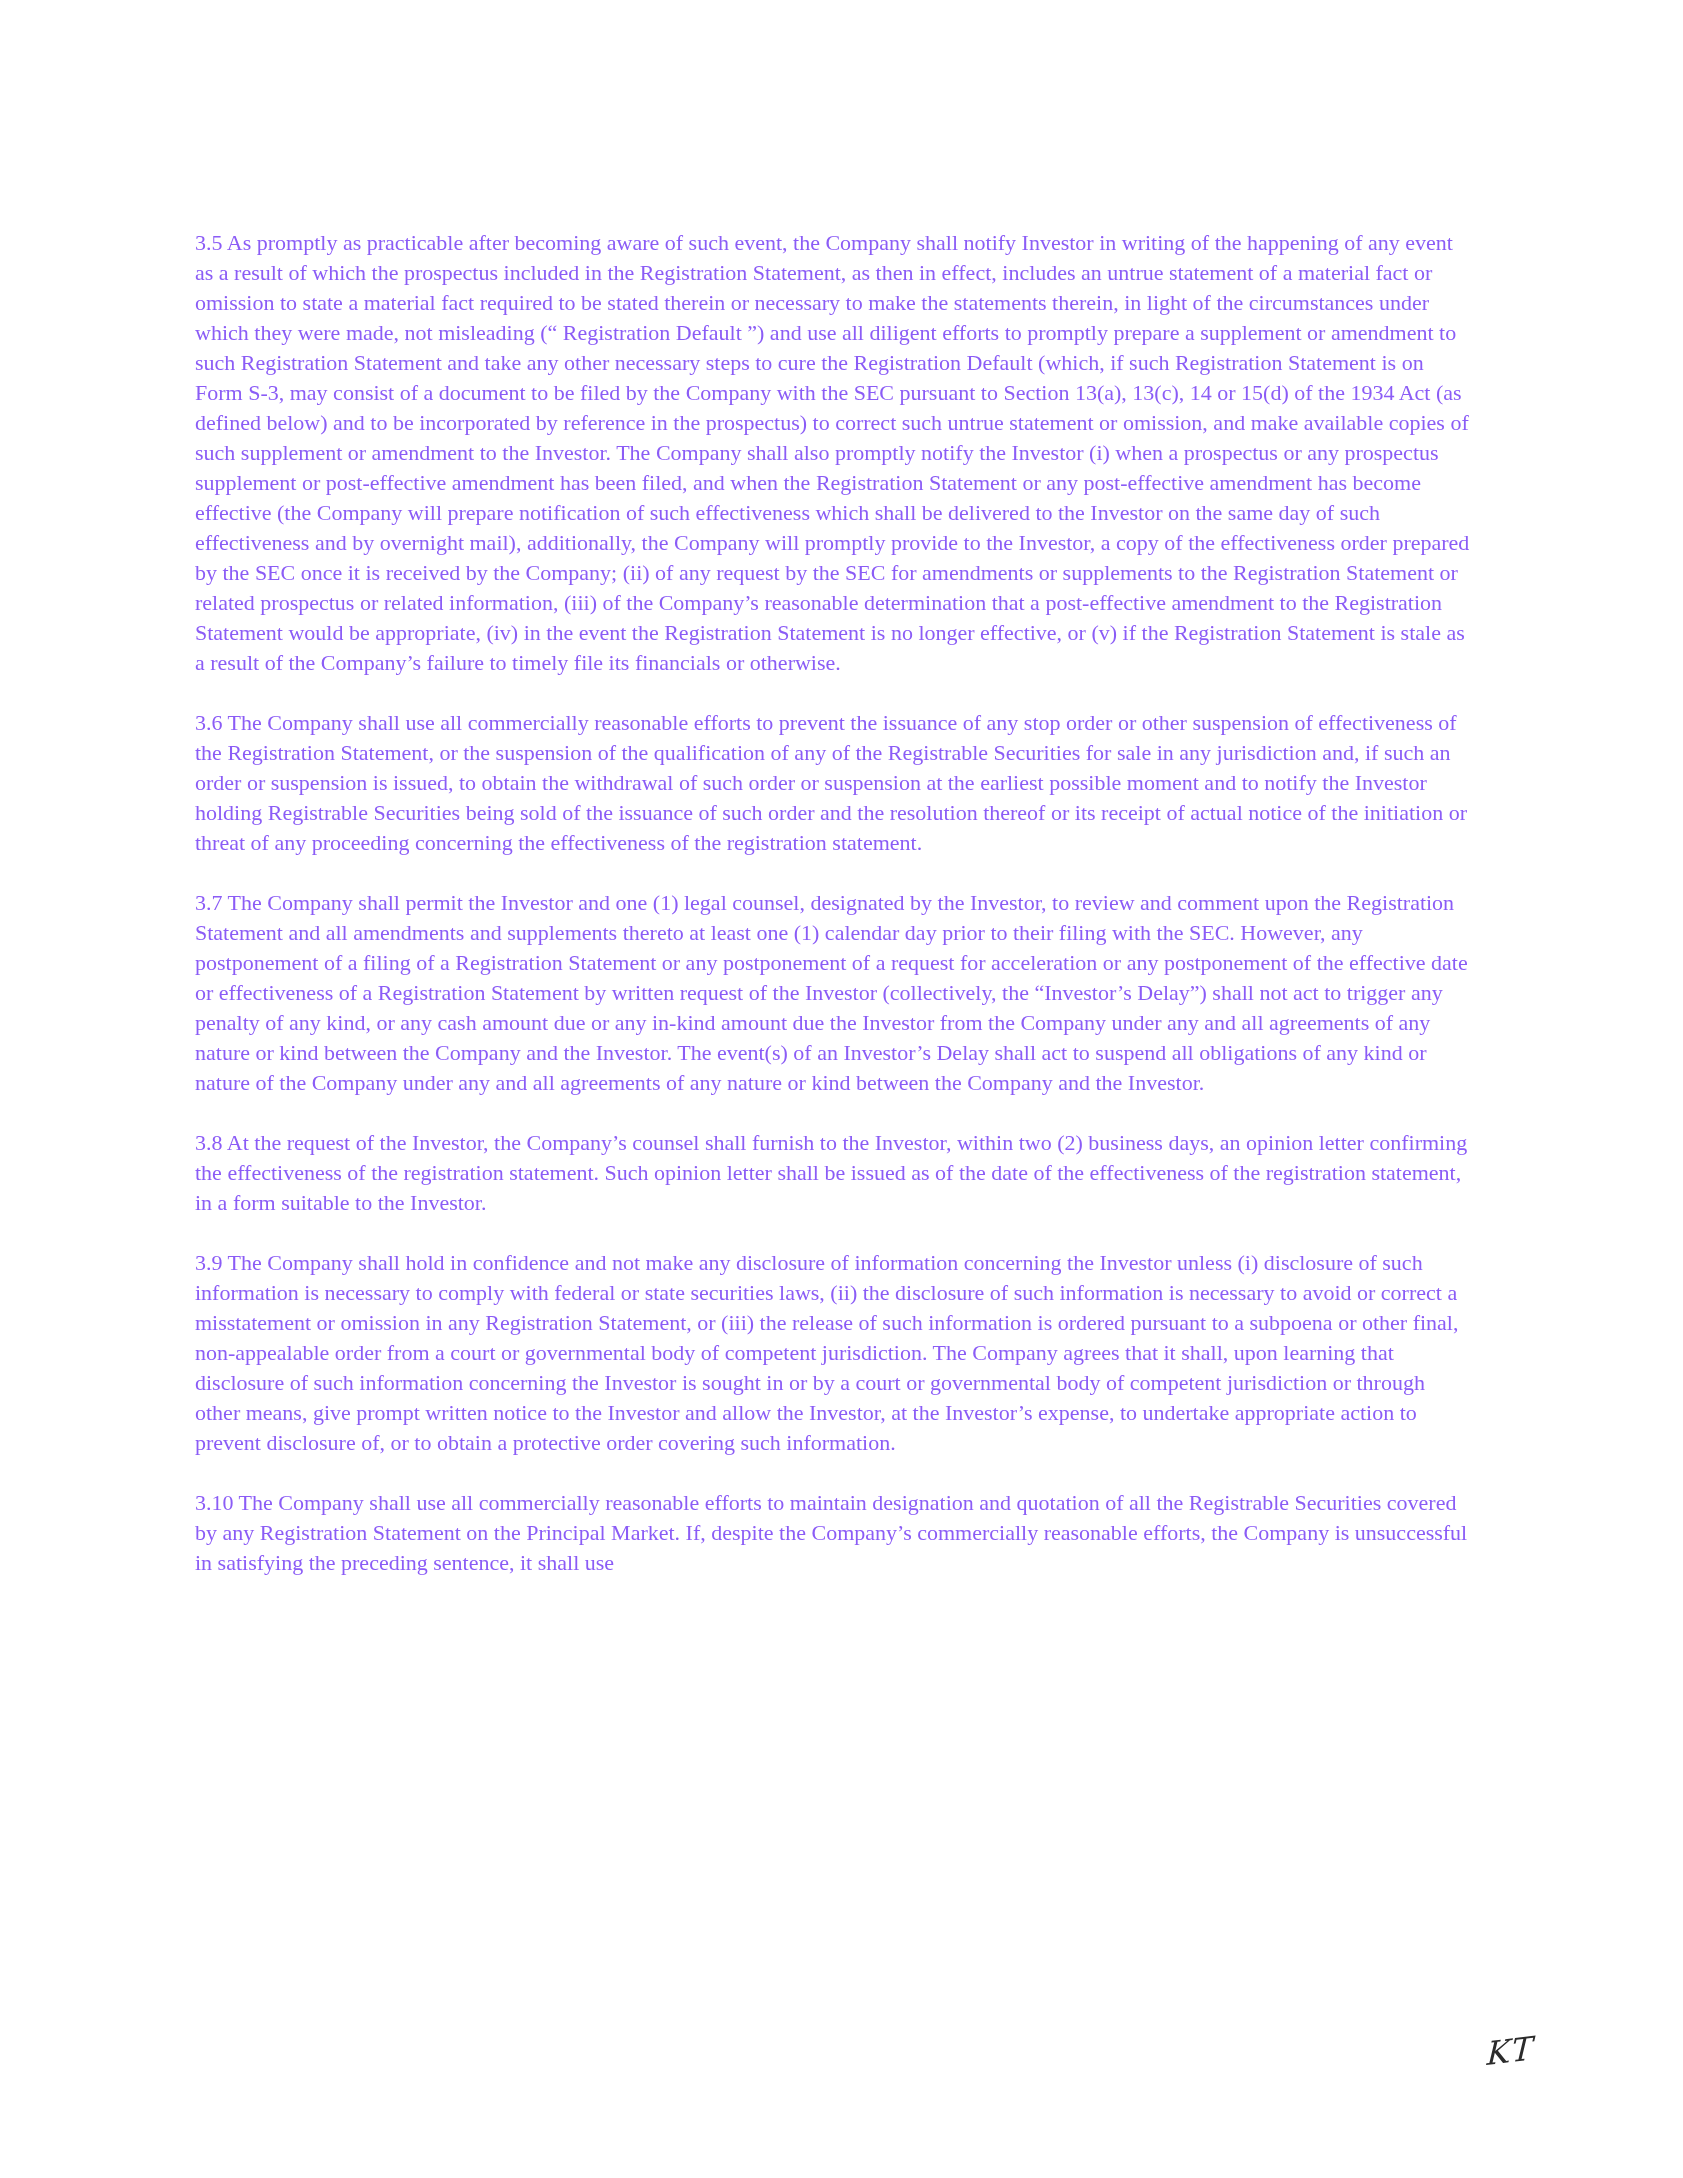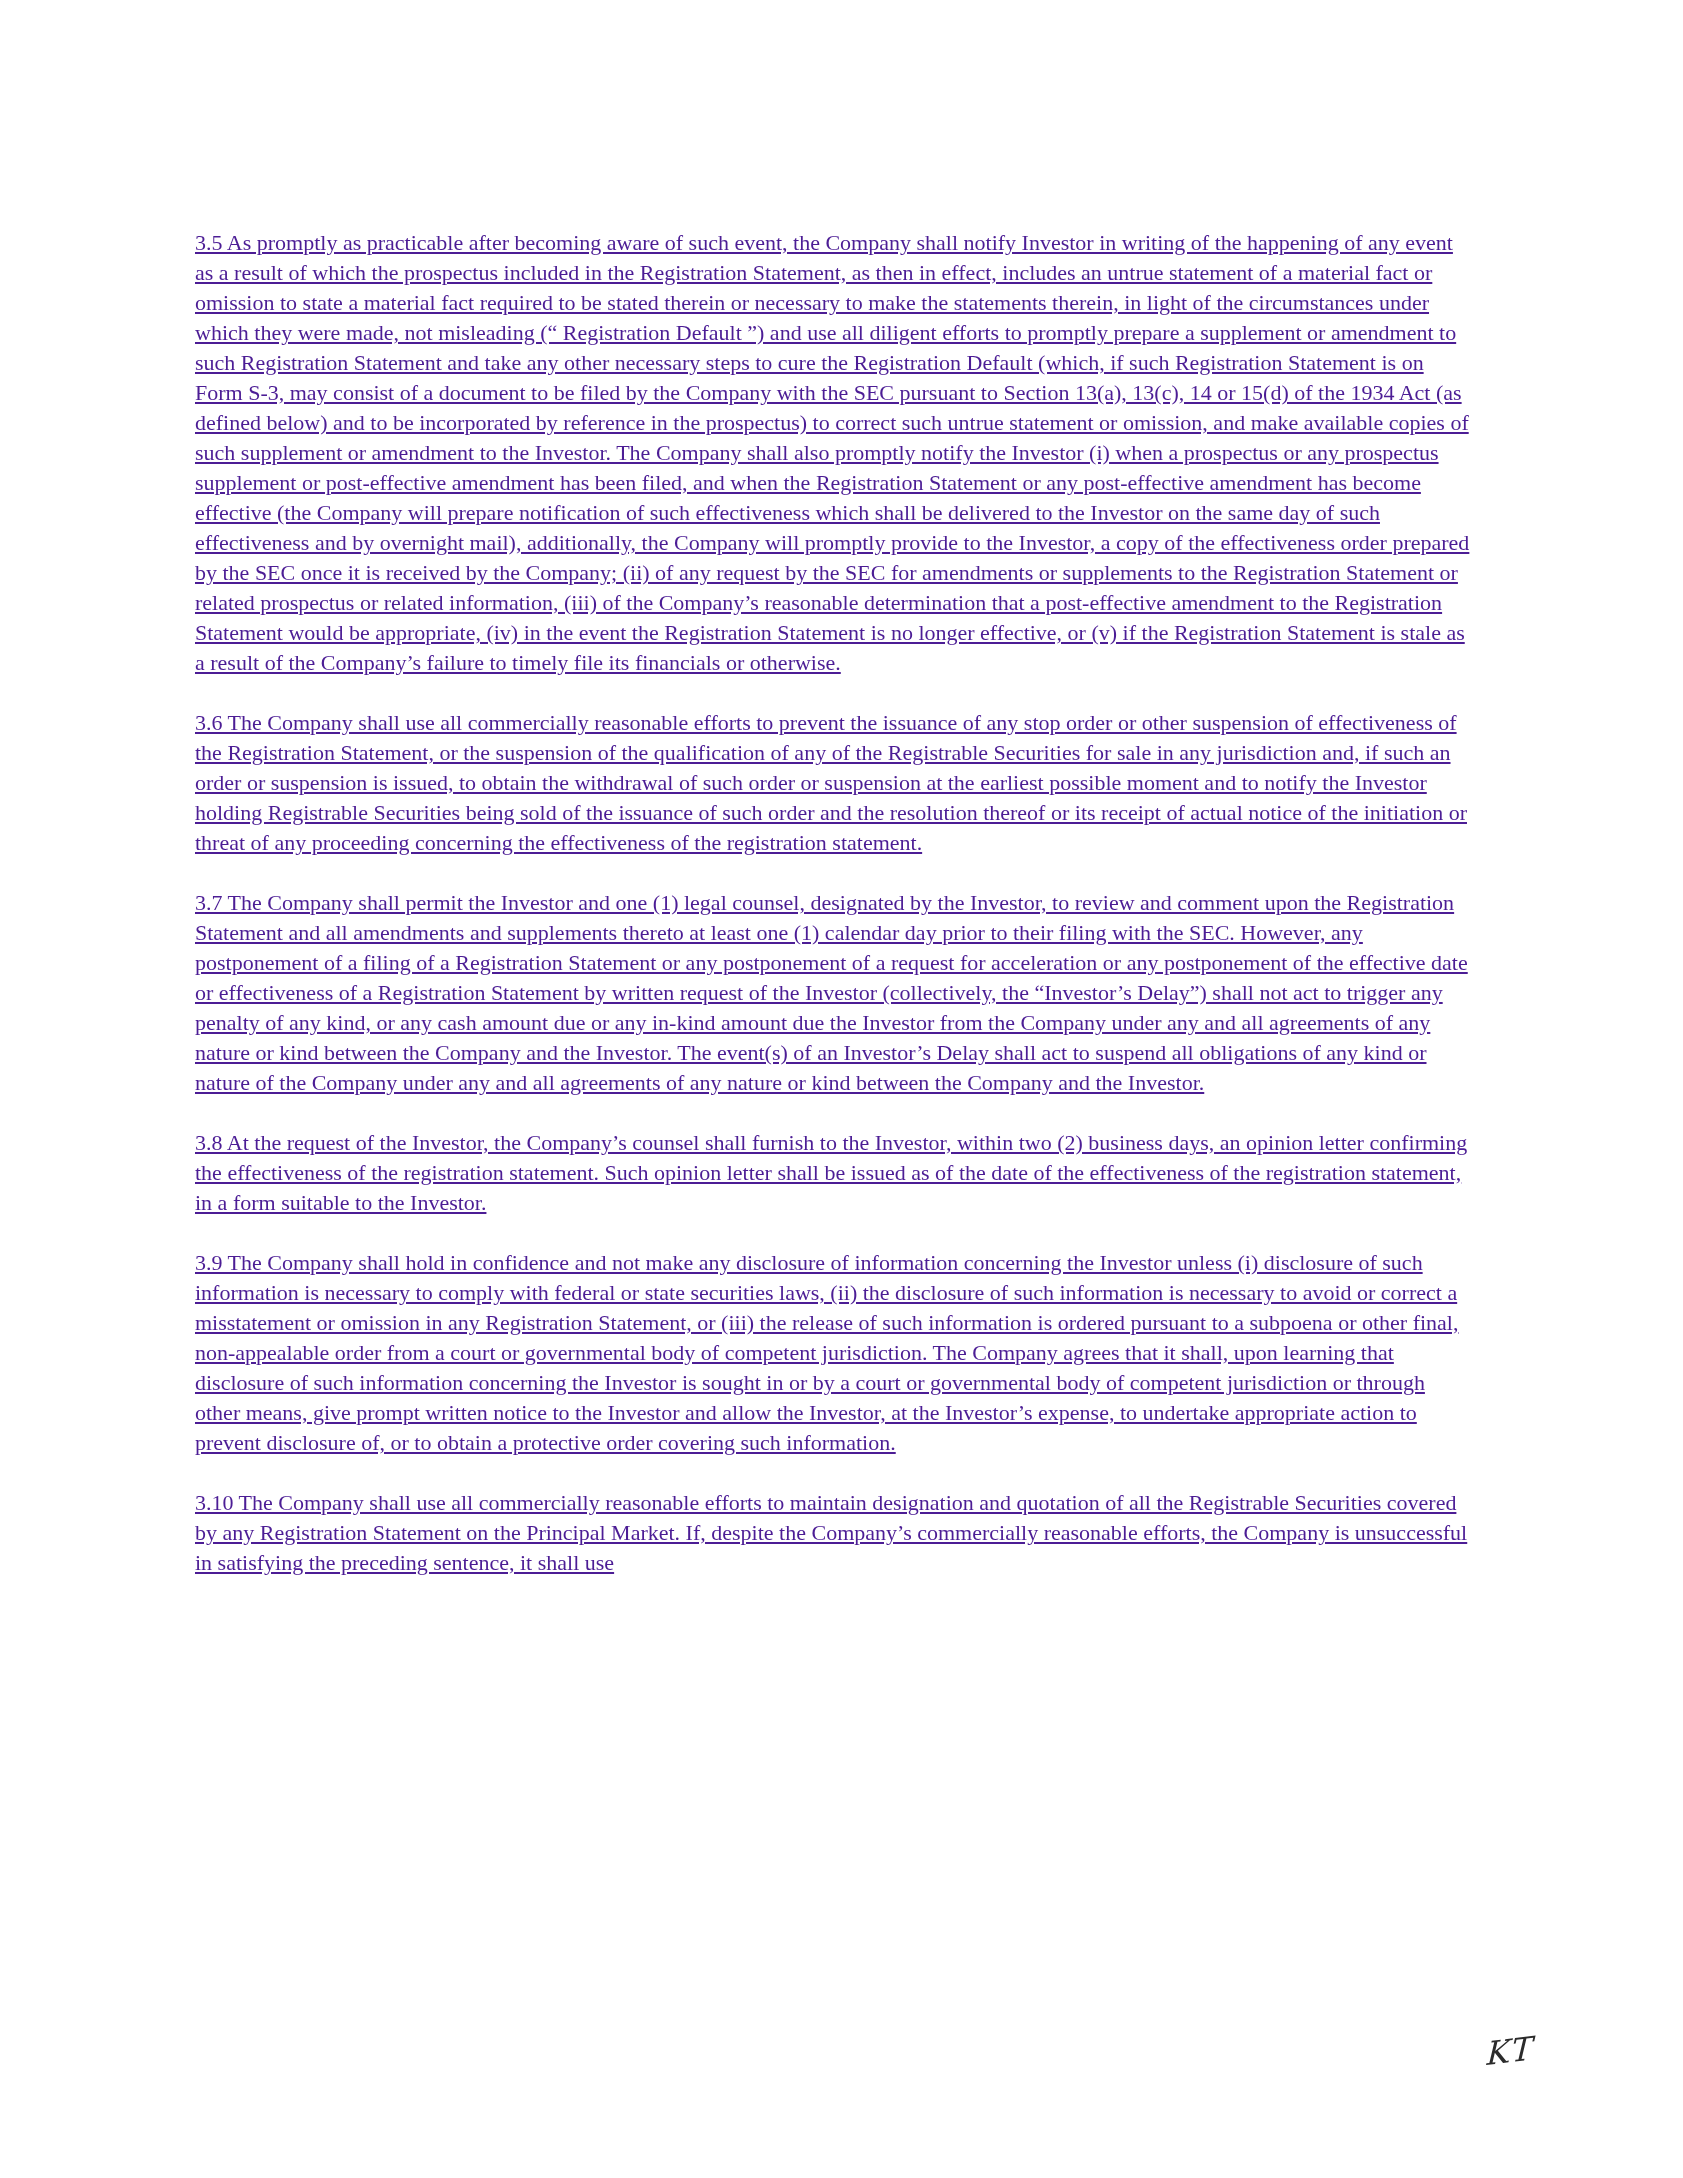--- a/index.html
+++ b/index.html
@@ -13,25 +13,24 @@
     height: 2178px;
     background: #ffffff;
     overflow: hidden;
     font-family: "Liberation Serif", serif;
   }
   .content {
     position: absolute;
     left: 195px;
     top: 228px;
     width: 1279px;
-    color: #4c1d95;
+    color: #8b5cf6;
     font-size: 22px;
     line-height: 30px;
     text-align: left;
-    text-decoration: underline;
   }
   .content p {
     margin: 0 0 30px 0;
     padding: 0;
   }
   .initials {
     position: absolute;
     left: 1487px;
     top: 2032px;
     font-family: "DejaVu Serif", serif;

